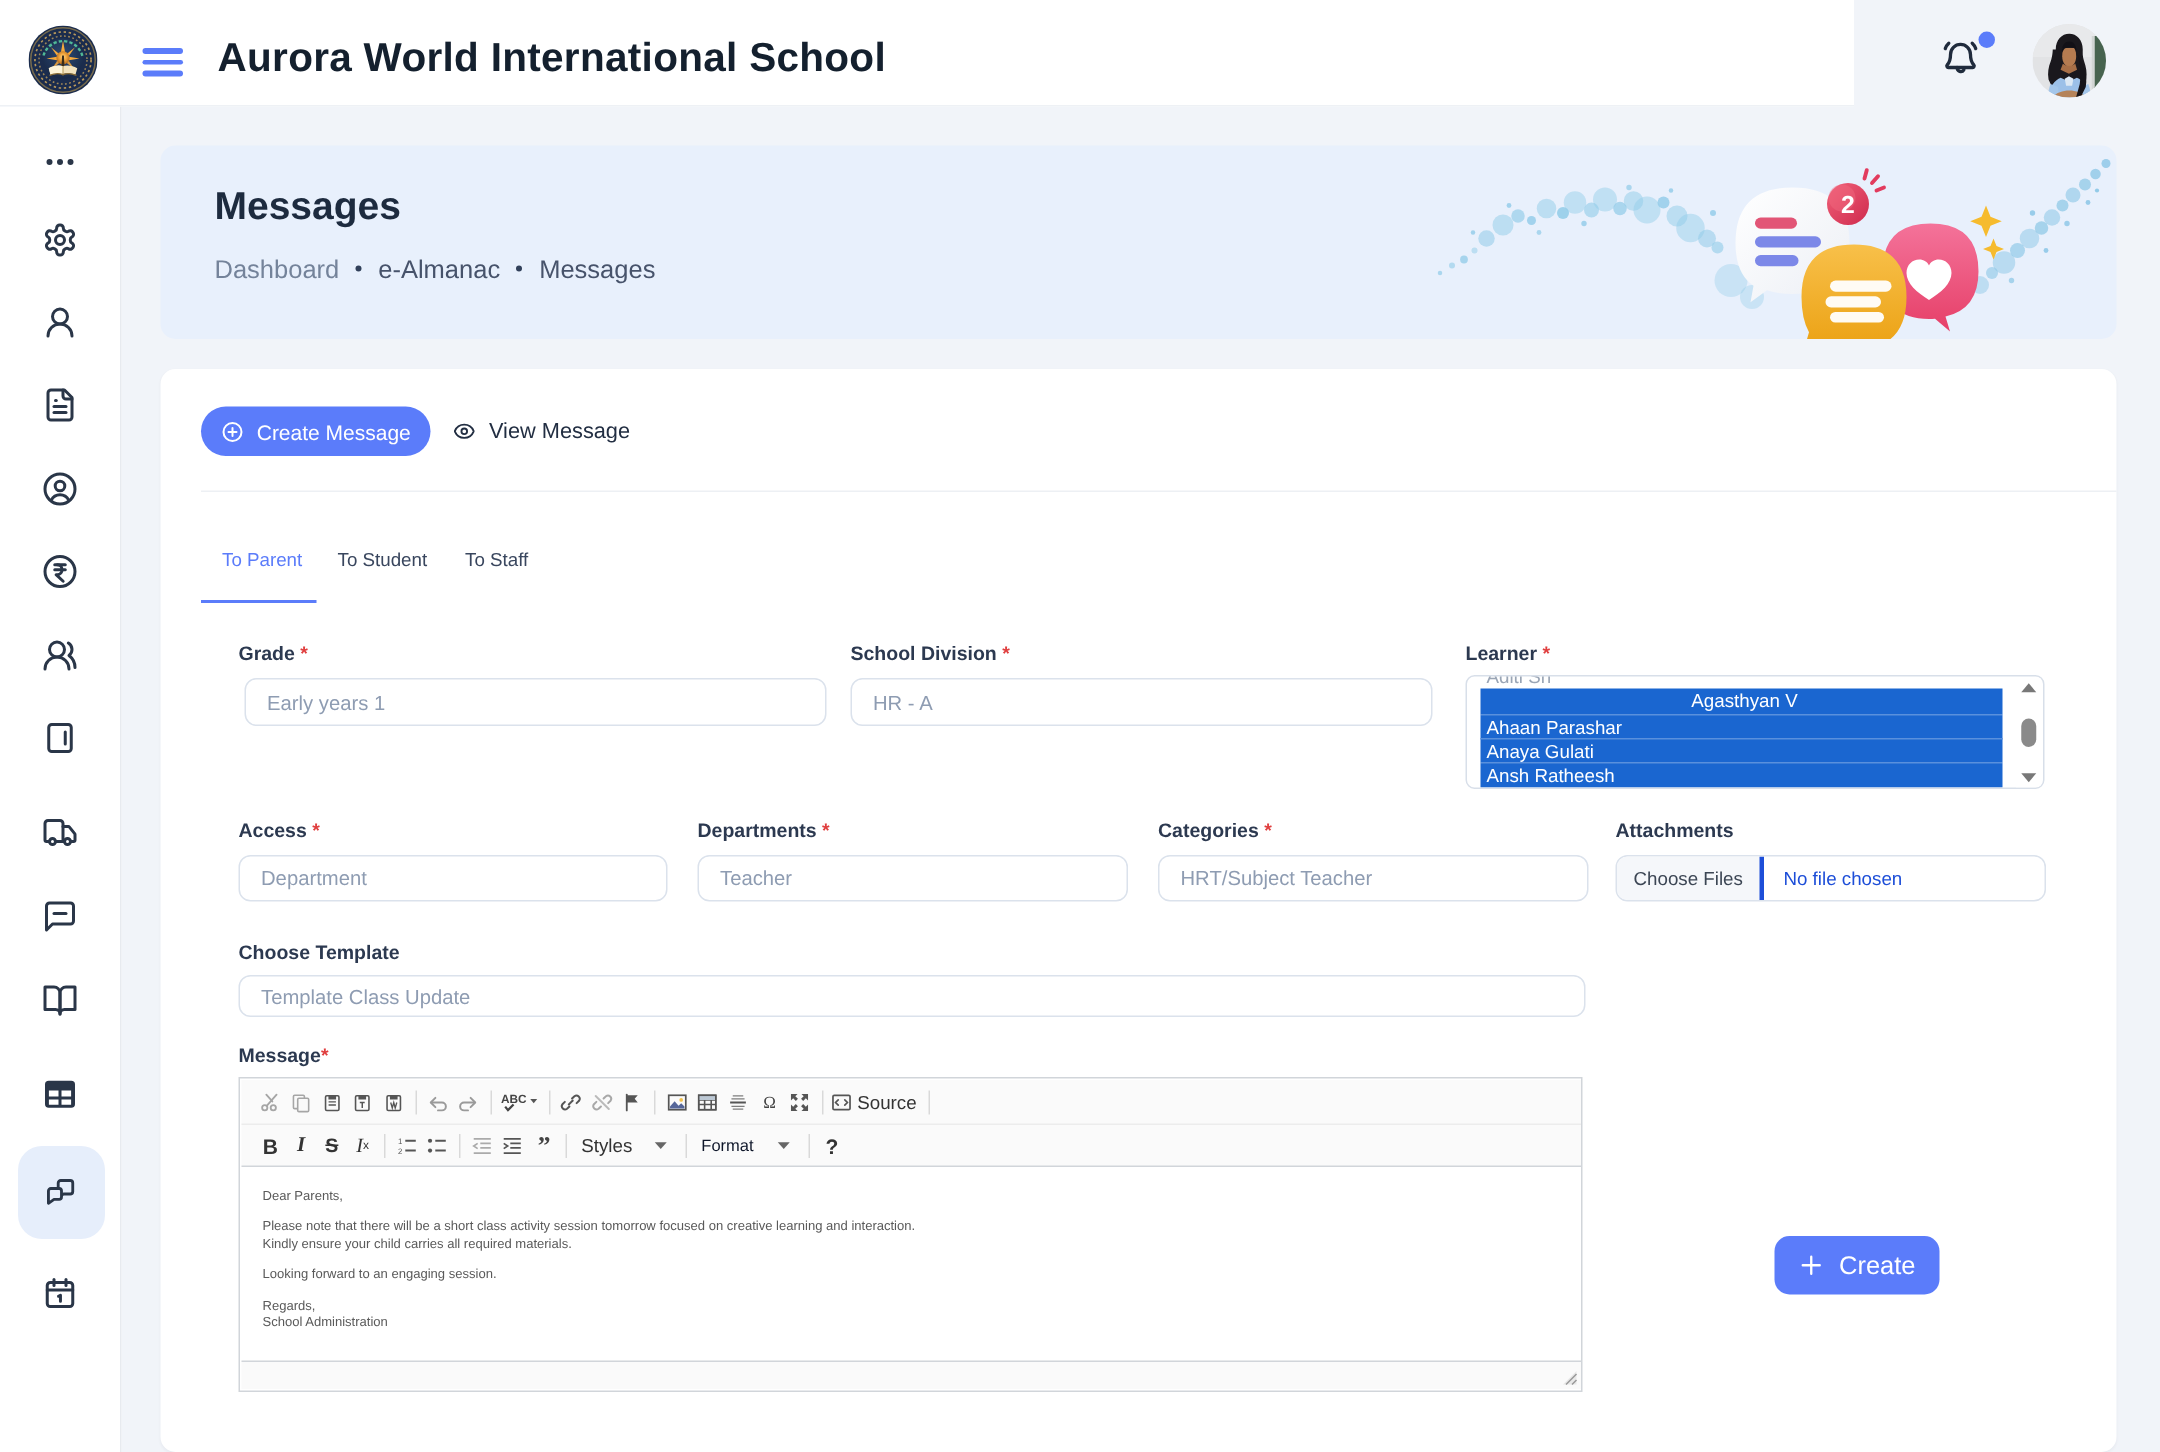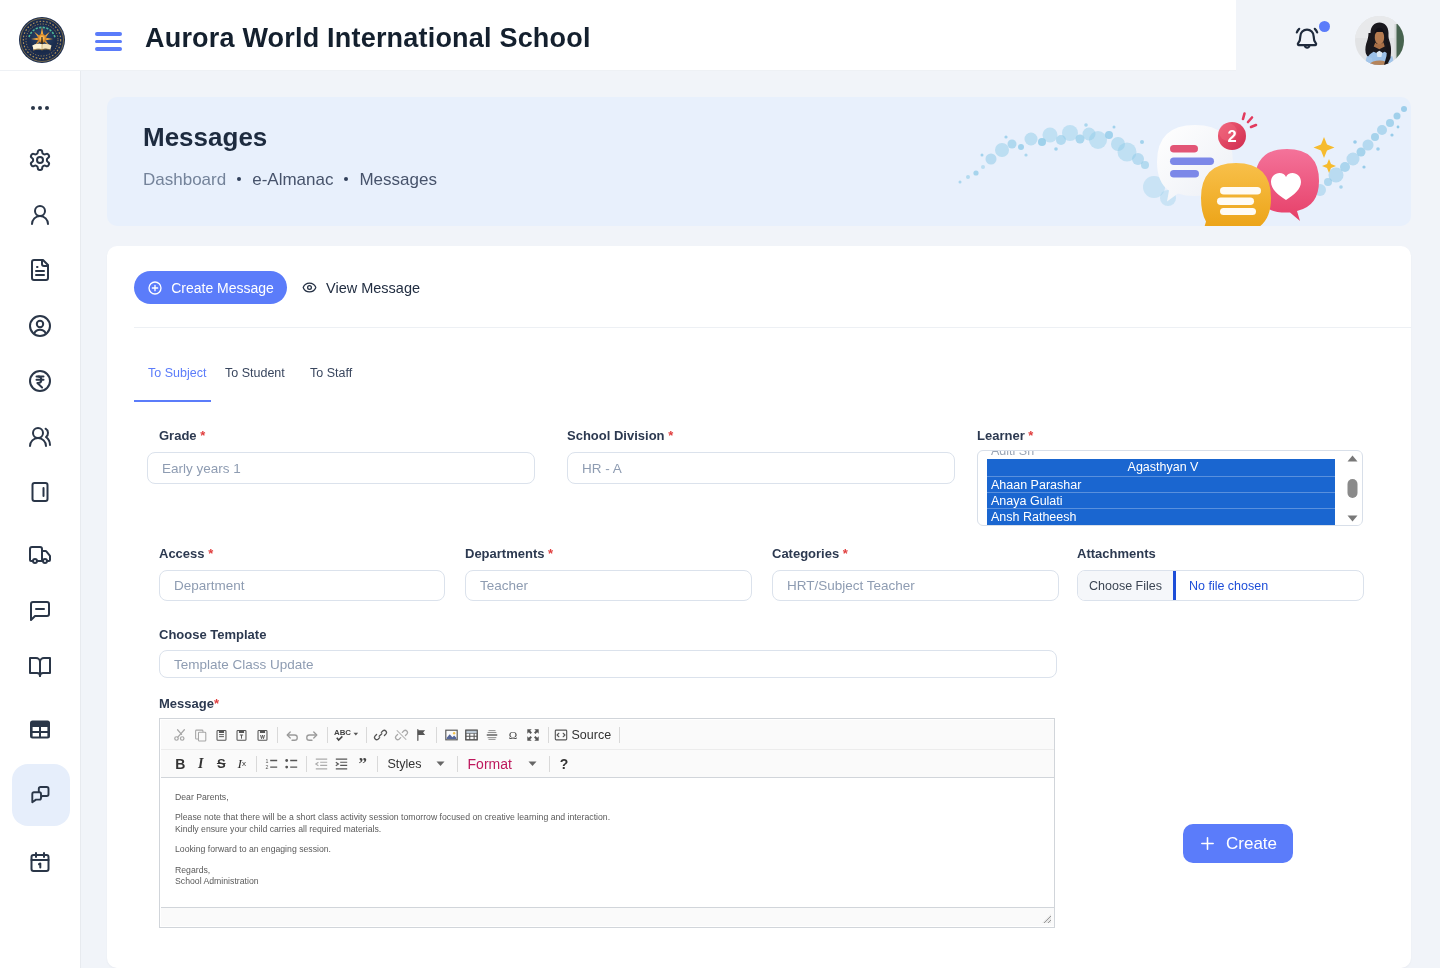--- a/index.html
+++ b/index.html
@@ -356,29 +356,29 @@
 <div class="card">
   <div class="btn-create-msg"><svg width="16" height="16" viewBox="0 0 24 24" fill="none" stroke="#fff" stroke-width="2" stroke-linecap="round">
         <circle cx="12" cy="12" r="9"></circle>
         <path d="M12 8v8M8 12h8"></path>
       </svg>Create Message</div>
   <div class="view-msg"><svg width="15" height="15" viewBox="0 0 24 24" fill="none" stroke="#222e42" stroke-width="2" stroke-linecap="round">
         <path d="M2.06 12.35a1 1 0 0 1 0-.7 10.75 10.75 0 0 1 19.88 0 1 1 0 0 1 0 .7 10.75 10.75 0 0 1-19.88 0"></path>
         <circle cx="12" cy="12" r="3"></circle>
       </svg>View Message</div>
   <div class="divider"></div>
-  <div class="tab active" style="left:41px">To Subject</div>
+  <div class="tab active" style="left:41px">To Parent</div>
   <div class="tab" style="left:118px">To Student</div>
   <div class="tab" style="left:203px">To Staff</div>
   <div class="tabline"></div>
 
   <div class="lbl" style="left:52px; top:182px">Grade <span class="req">*</span></div>
   <div class="lbl" style="left:460px; top:182px">School Division <span class="req">*</span></div>
   <div class="lbl" style="left:870px; top:182px">Learner <span class="req">*</span></div>
-  <div class="inp" style="left:40px; top:206px; width:388px;">Early years 1</div>
+  <div class="inp" style="left:56px; top:206px; width:388px;">Early years 1</div>
   <div class="inp" style="left:460px; top:206px; width:388px;">HR - A</div>
   <div class="learner">
     <div style="position:absolute;left:13px;top:-7px;font-size:12.5px;color:#9aa5b5;">Aditi Sh</div>
     <div class="lrow" style="top:8px;border-top:none;text-align:center;">Agasthyan V</div>
     <div class="lrow" style="top:25px">Ahaan Parashar</div>
     <div class="lrow" style="top:41px;height:16px">Anaya Gulati</div>
     <div class="lrow" style="top:57px;height:17px">Ansh Ratheesh</div>
     <div class="lrow" style="top:74px;height:2px"></div>
     <div class="lsb">
       <svg width="17" height="73" viewBox="0 0 17 73">
@@ -565,21 +565,21 @@
               <path d="M1.5 6l3 2-3 2" fill="none"></path>
             </svg>
           </span>
       <span class="tbtn" style="font-size:17px;font-weight:bold;color:#444;font-family:'Liberation Serif';letter-spacing:-1px;">”</span>
       <span class="tsep"></span>
       <span style="font-size:12.5px;color:#333;margin:0 14px 0 6px;">Styles</span>
       <svg width="9" height="6" viewBox="0 0 9 6">
             <path d="M0.5 0.5l4 4.5 4-4.5z" fill="#666"></path>
           </svg>
       <span class="tsep" style="margin-left:12px"></span>
-      <span style="font-size:14px;color:#be185d;margin:0 16px 0 6px;">Format</span>
+      <span style="font-size:11px;color:#0f172a;margin:0 16px 0 6px;">Format</span>
       <svg width="9" height="6" viewBox="0 0 9 6">
             <path d="M0.5 0.5l4 4.5 4-4.5z" fill="#666"></path>
           </svg>
       <span class="tsep" style="margin-left:12px"></span>
       <span class="tbtn" style="font-size:14px;font-weight:bold;color:#333;">?</span>
     </div>
       </div>
     <div class="msgbody">
       <p>Dear Parents,</p>
       <p>Please note that there will be a short class activity session tomorrow focused on creative learning and interaction.<br>Kindly ensure your child carries all required materials.</p>

